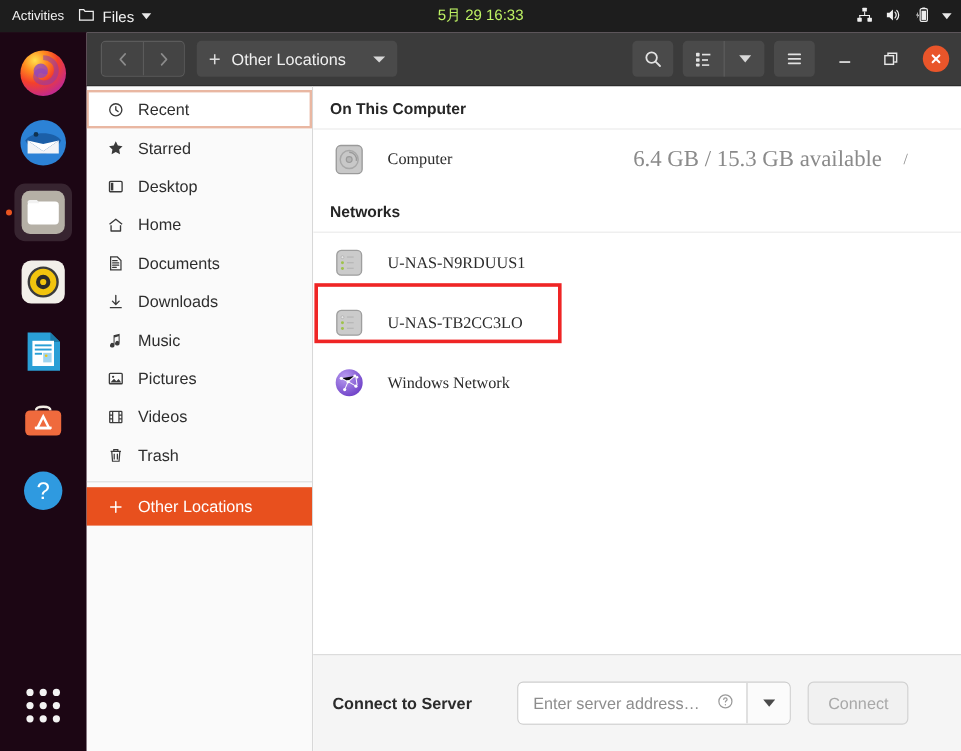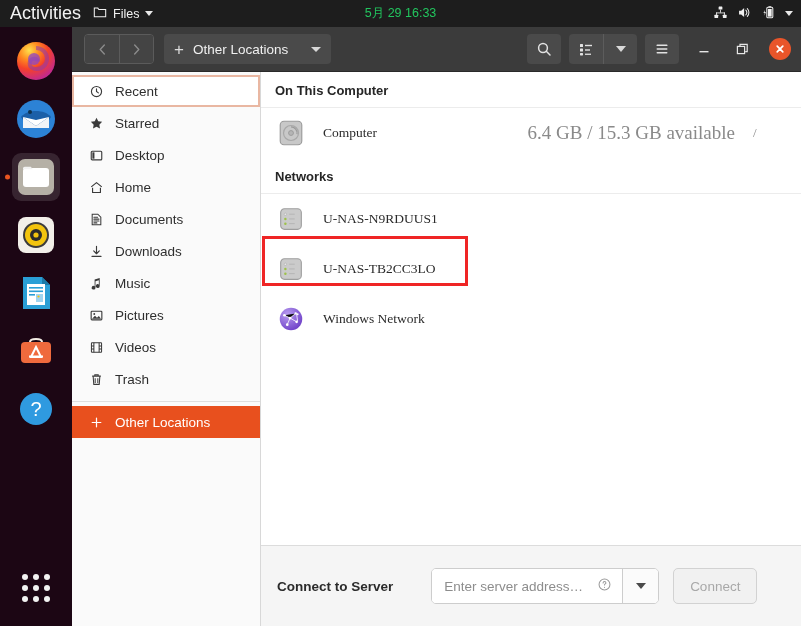--- a/index.html
+++ b/index.html
@@ -18,26 +18,26 @@
 
   
   #topbar {
     position: absolute; top: 0; left: 0; width: 801px; height: 27px;
     background: #1d1d1d;
     color: #ffffff;
     font-size: 12.5px;
     display: flex; align-items: center;
     z-index: 40;
   }
-  .tb-activities { padding: 0 12px 0 10px; font-size: 18px; color:#f2f2f2; }
+  .tb-activities { padding: 0 12px 0 10px; font-size: 11px; color:#f2f2f2; }
   .tb-app { display:flex; align-items:center; gap:6px; color:#f2f2f2; }
   .tb-app .appname { font-size:12.5px; }
   .tb-clock {
     position:absolute; left:0; right:0; text-align:center;
-    font-size:12.5px; color:#22c55e; pointer-events:none;
+    font-size:12.5px; color:#bef264; pointer-events:none;
   }
   .tb-right {
     position:absolute; right:8px; top:0; height:27px;
     display:flex; align-items:center; gap:9px;
   }
   .caret-down {
     width: 0; height: 0;
     border-left: 4.5px solid transparent;
     border-right: 4.5px solid transparent;
     border-top: 5px solid #e8e8e8;

